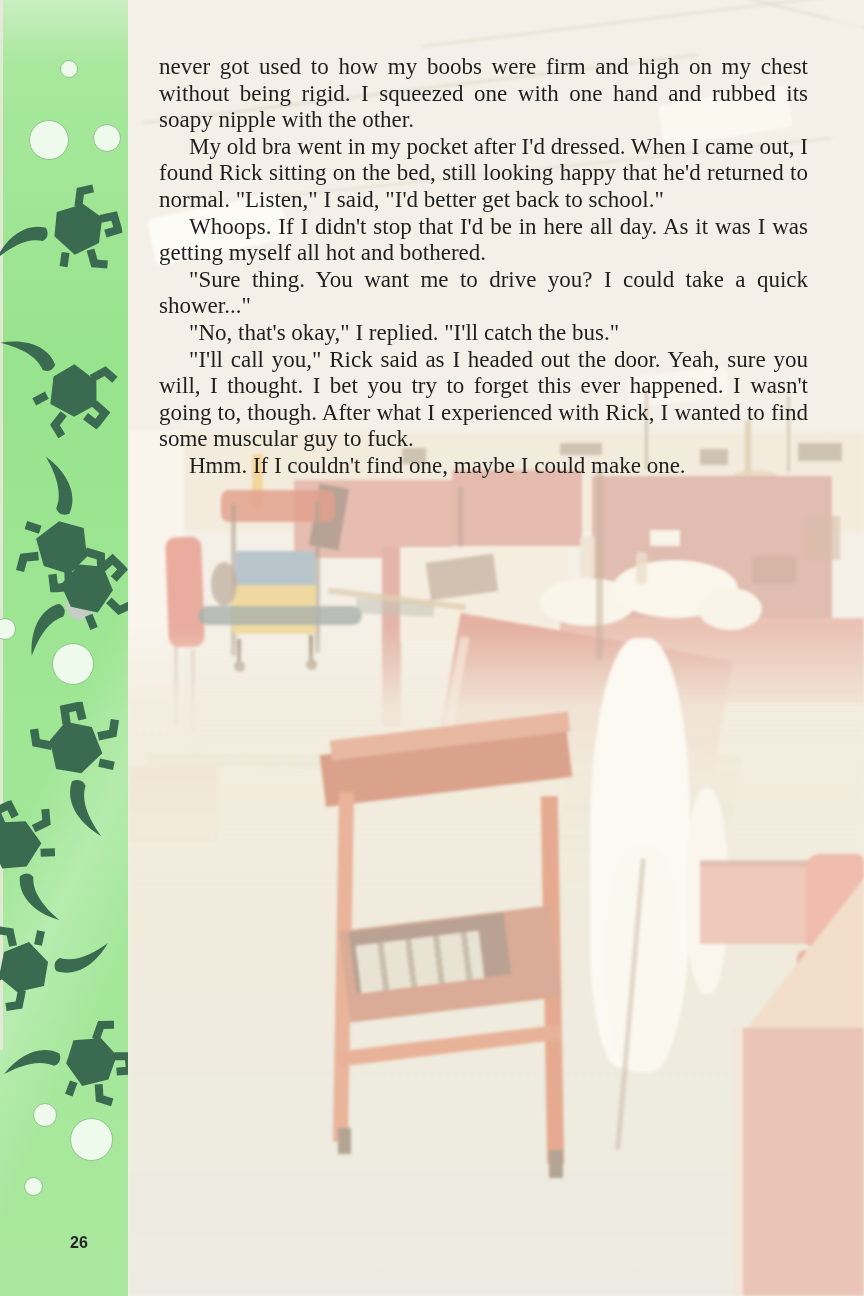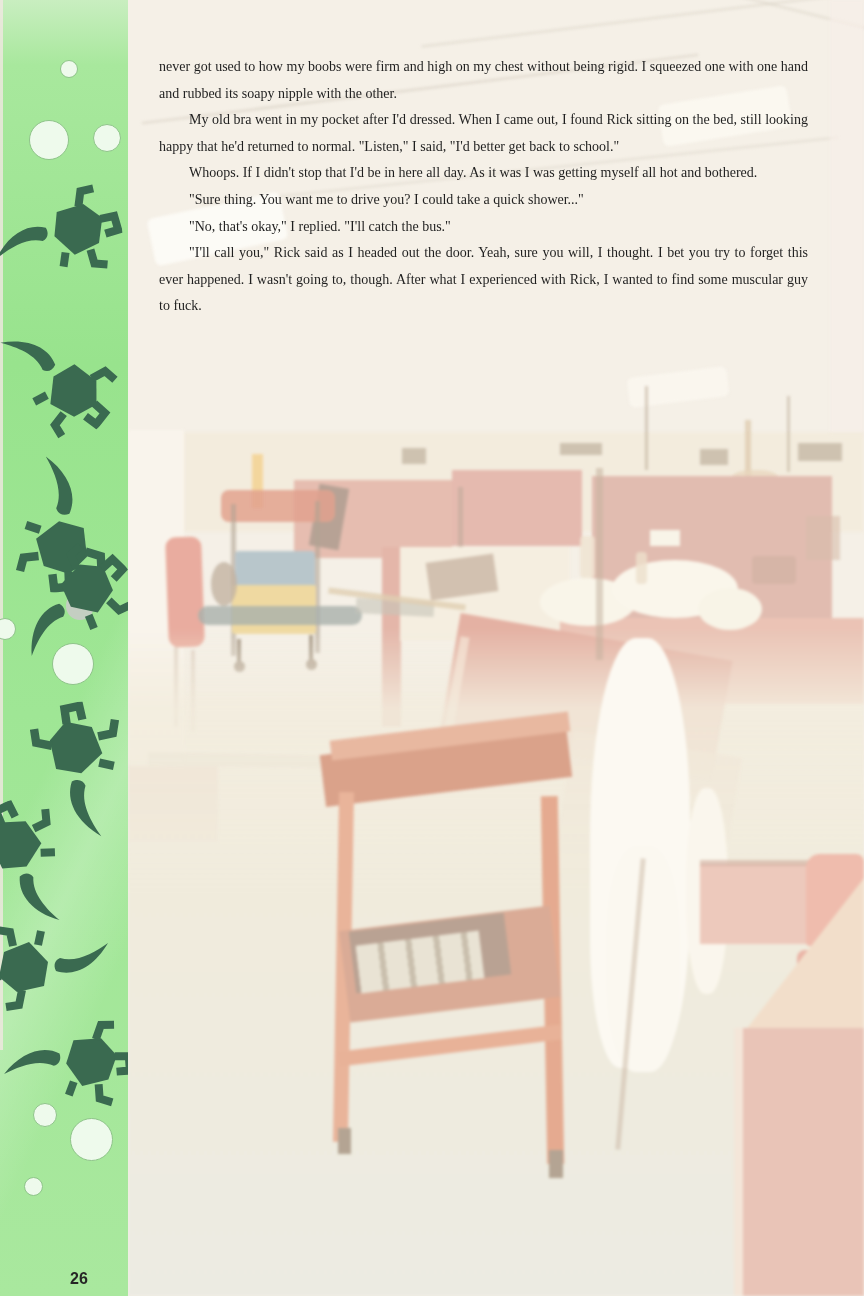--- a/index.html
+++ b/index.html
@@ -5,35 +5,35 @@
   html,body{margin:0;padding:0;}
   body{font-family:"Liberation Serif",serif;}
   #page{position:relative;width:864px;height:1296px;overflow:hidden;background:#f5f0e7;}
 
   
   #photo{position:absolute;inset:0;filter:blur(1.4px) saturate(1.05);}
   .ph{position:absolute;}
 
   
   #body-text{position:absolute;left:159px;top:54px;width:649px;z-index:2;
-             font-size:14px;line-height:26.6px;color:#1f1f1f;text-align:justify;}
+             font-size:23px;line-height:26.6px;color:#1f1f1f;text-align:justify;}
   #body-text p{margin:0;}
   #body-text p.ind{text-indent:30px;}
 
   
   #sidebar{position:absolute;left:0;top:0;width:128px;height:1296px;z-index:3;overflow:hidden;
     background:
       linear-gradient(115deg, rgba(255,255,255,0) 55%, rgba(255,255,255,.22) 66%, rgba(255,255,255,0) 78%),
       linear-gradient(180deg,#c9eec0 0%,#a8e89d 5%,#98e38d 28%,#9fe695 55%,#a9e89e 100%);}
   #sidebar .edge{position:absolute;left:0;top:0;width:3px;height:1050px;background:#f1e7e2;opacity:.8;}
   .frog{position:absolute;width:130px;height:90px;}
   .bubble{position:absolute;border-radius:50%;background:#eefaec;border:1px solid #8fc48a;box-sizing:border-box;}
   .bubble.gray{background:#c4cec2;border-color:#aebcab;}
   #page-num{position:absolute;left:70px;top:1234px;z-index:4;
-            font-family:"Liberation Sans",sans-serif;font-weight:bold;font-size:16px;color:#262626;margin-top:36px;}
+            font-family:"Liberation Sans",sans-serif;font-weight:bold;font-size:16px;color:#262626;}
 </style>
 </head>
 <body>
 
 <div id="page">
 
   <div id="photo">
 
     <div class="ph" style="left:140px;top:88px;width:560px;height:2px;background:#cbc2b4;opacity:.5;transform:rotate(-7deg);"></div>
     <div class="ph" style="left:420px;top:20px;width:420px;height:2px;background:#cbc2b4;opacity:.4;transform:rotate(-7deg);"></div>
@@ -133,20 +133,21 @@
     <div class="ph" style="left:734px;top:1028px;width:9px;height:268px;background:#f3e6da;"></div>
   </div>
 
   <div id="body-text">
       <p>never got used to how my boobs were firm and high on my chest without being rigid. I squeezed one with one hand and rubbed its soapy nipple with the other.</p>
       <p class="ind">My old bra went in my pocket after I'd dressed. When I came out, I found Rick sitting on the bed, still looking happy that he'd returned to normal. "Listen," I said, "I'd better get back to school."</p>
       <p class="ind">Whoops. If I didn't stop that I'd be in here all day. As it was I was getting myself all hot and bothered.</p>
       <p class="ind">"Sure thing. You want me to drive you? I could take a quick shower..."</p>
       <p class="ind">"No, that's okay," I replied. "I'll catch the bus."</p>
       <p class="ind">"I'll call you," Rick said as I headed out the door. Yeah, sure you will, I thought. I bet you try to forget this ever happened. I wasn't going to, though. After what I experienced with Rick, I wanted to find some muscular guy to fuck.</p>
+      <p class="ind">Hmm. If I couldn't find one, maybe I could make one.</p>
     </div>
 
   <aside id="sidebar">
     <svg width="0" height="0" style="position:absolute">
       <defs>
         <symbol id="froglet" viewBox="0 0 130 90">
           <g fill="#3a6a50" stroke="#3a6a50">
             <path stroke="none" d="M2,70 C16,46 36,36 54,42 C57,48 55,53 50,55 C34,50 16,60 2,70 Z"></path>
             <path stroke="none" d="M66,27 L93,21 L111,36 L106,61 L81,71 L62,51 Z"></path>
             <path fill="none" stroke-width="8" d="M88,23 L91,8 L104,6"></path>

